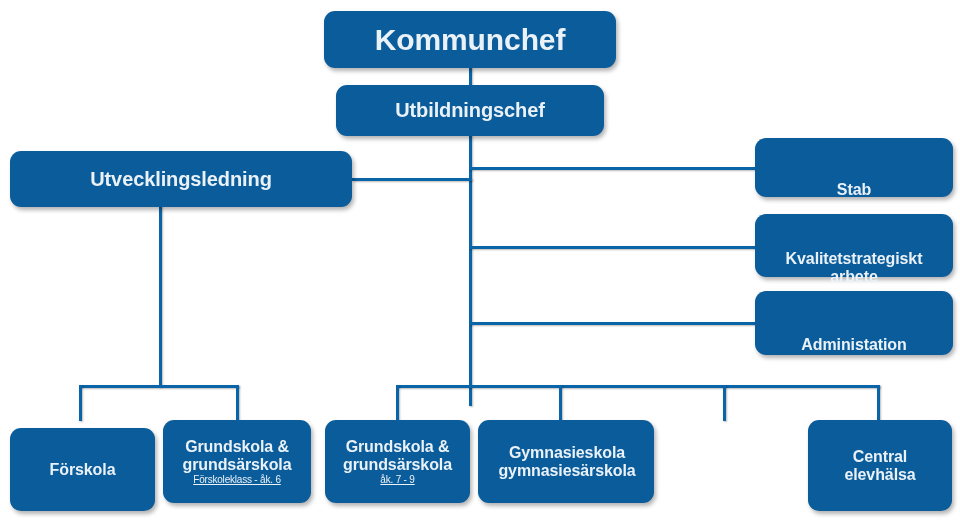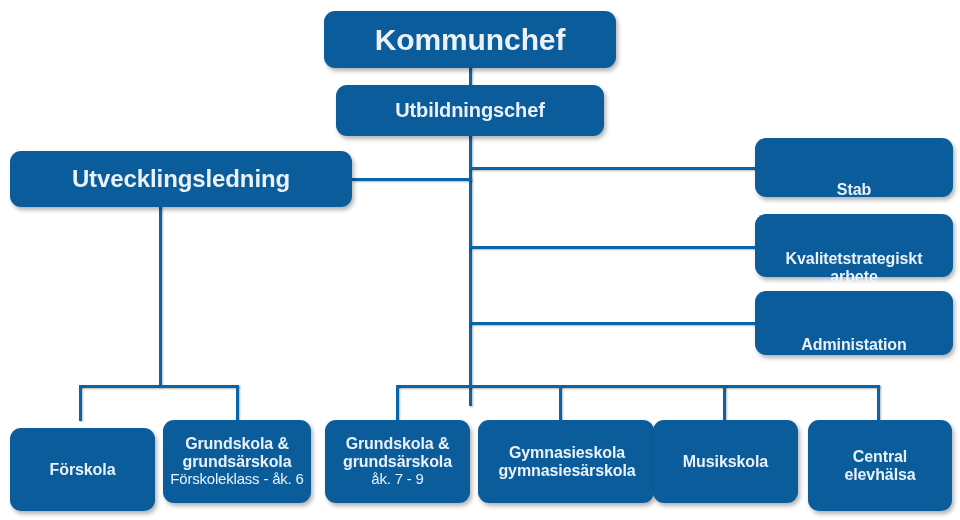--- a/index.html
+++ b/index.html
@@ -50,24 +50,24 @@
   .node .subtitle {
     font-weight: normal;
     line-height: 1.12;
     letter-spacing: -0.2px;
     white-space: pre-line;
   }
 
   
   .lvl1 .title { font-size: 30px; text-align: right; }
   .lvl2 .title { font-size: 20px; }
-  .lvl-side .title { font-size: 24px; text-align: center; }
+  .lvl-side .title { font-size: 20px; text-align: center; }
   .lvl-right .title { font-size: 16px; margin-top: 44px; }
   .leaf .title { font-size: 16px; }
-  .leaf .subtitle { font-size: 15px; }
+  .leaf .subtitle { font-size: 10px; text-decoration: underline; }
 </style>
 </head>
 <body>
 
 <div id="chart-root">
 
   <div class="conn v" style="left:469px; top:66px; height:22px;"></div>
 
   <div class="conn v" style="left:469px; top:134px; height:272px;"></div>
 
@@ -129,22 +129,19 @@
     <div class="title">Grundskola &amp;
 grundsärskola</div>
     <div class="subtitle">åk. 7 - 9</div>
   </div>
 
   <div class="node leaf" style="left:478px; top:420px; width:176px; height:83px;padding-left:8px;">
     <div class="title">Gymnasieskola
 gymnasiesärskola</div>
   </div>
 
-  <div class="node leaf" style="left:653px; top:420px; width:145px; height:83px;">
-    <div class="title">Musikskola</div>
-  </div>
 
   <div class="node leaf" style="left:808px; top:420px; width:144px; height:91px;">
     <div class="title">Central
 elevhälsa</div>
   </div>
 
 </div>
 
 </body></html>

